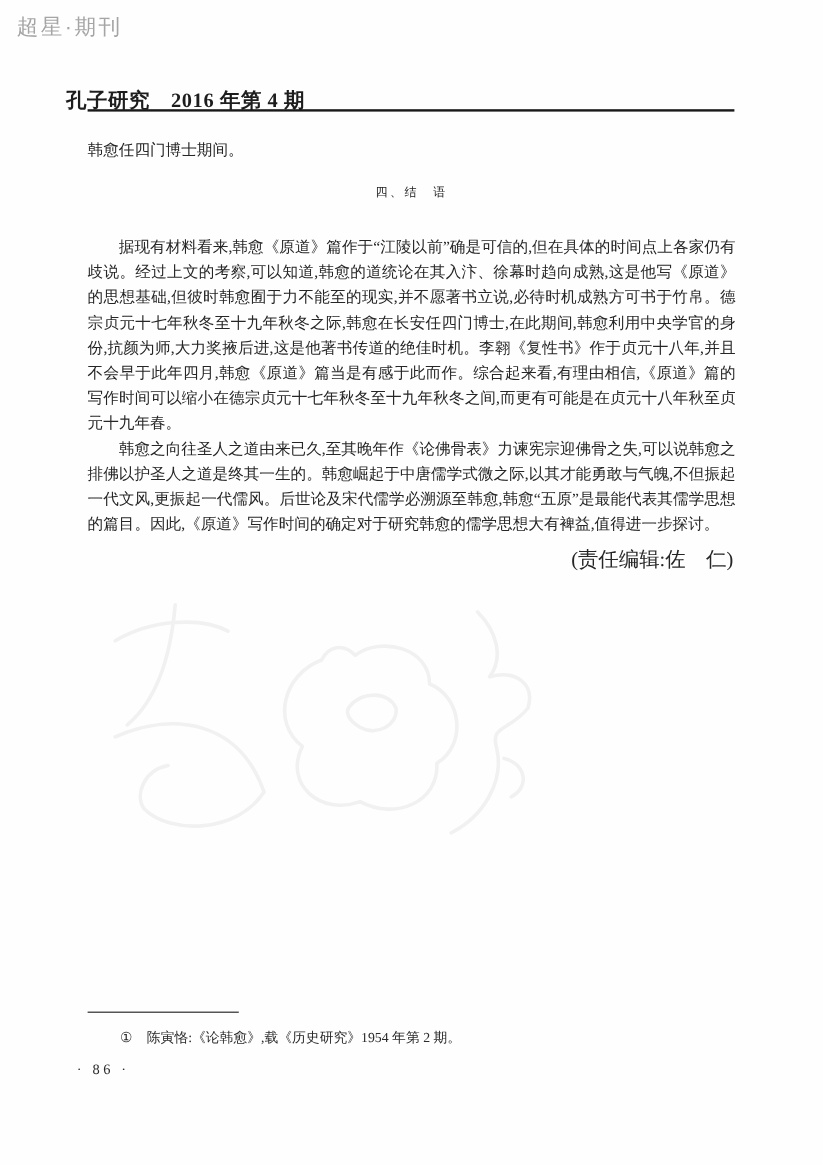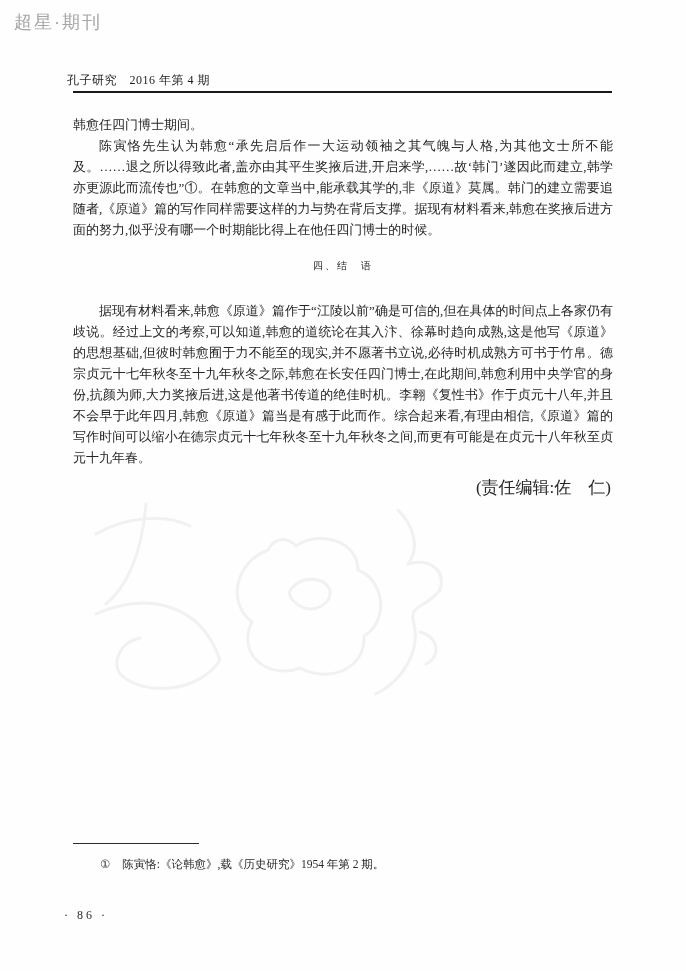--- a/index.html
+++ b/index.html
@@ -17,25 +17,26 @@
     position: absolute;
     left: 14px;
     top: 10px;
     font-size: 18px;
     letter-spacing: 2px;
     color: #a5a5a5;
     font-family: "Liberation Sans", "DejaVu Sans", sans-serif;
   }
   .header {
     position: absolute;
-    left: 67px;
+    left: 55px;
     top: 72px;
-    font-size: 12px;
+    font-size: 17px;
     letter-spacing: 0.5px;
     color: #1d1d1d;
+    font-weight: bold;
   }
   .header-rule {
     position: absolute;
     left: 73px;
     top: 91px;
     width: 539px;
     height: 2px;
     background: #191919;
   }
   .watermark {
@@ -85,21 +86,21 @@
     top: 857px;
     width: 500px;
     font-size: 11.5px;
     color: #2a2a2a;
     z-index: 1;
   }
   .footnote .fn-marker { margin-right: 12px; }
   .page-number {
     position: absolute;
     left: 64px;
-    top: 908px;
+    top: 884px;
     font-size: 12px;
     letter-spacing: 3px;
     color: #2a2a2a;
     z-index: 1;
   }
 </style>
 </head>
 <body>
 
 <div class="page">
@@ -114,23 +115,23 @@
     <path d="M 78 12 C 74 58, 62 92, 38 112"></path>
     <path d="M 28 122 C 78 100, 132 110, 152 168 C 130 202, 74 204, 52 182 C 44 170, 52 150, 72 146"></path>
     <path d="M 200 58 C 168 70, 158 110, 184 130 C 168 162, 200 188, 232 176 C 262 192, 298 176, 296 144 C 322 128, 316 88, 290 78 C 290 48, 250 38, 228 54 C 218 44, 206 46, 200 58 Z"></path>
     <path d="M 224 96 C 234 84, 256 84, 262 98 C 264 112, 246 122, 232 114 C 222 108, 219 101, 224 96 Z"></path>
     <path d="M 330 18 C 346 34, 352 56, 340 72 C 362 66, 378 78, 372 98 C 356 118, 340 112, 346 132 C 352 158, 336 188, 308 202"></path>
     <path d="M 352 140 C 370 144, 374 164, 358 172"></path>
   </svg>
 
   <div class="content">
     <p class="noindent">韩愈任四门博士期间。</p>
-    <p>陈寅恪先生认为韩愈“承先启后作一大运动领袖之其气魄与人格,为其他文士所不能及。……退之所以得致此者,盖亦由其平生奖掖后进,开启来学,……故‘韩门’遂因此而建立,韩学亦更源此而流传也”①。在韩愈的文章当中,能承载其学的,非《原道》莫属。韩门的建立需要追随者,《原道》篇的写作同样需要这样的力与势在背后支撑。据现有材料看来,韩愈在奖掖后进方面的努力,似乎没有哪一个时期能比得上在他任四门博士的时候。</p>
     <h2>四、结　语</h2>
     <p>据现有材料看来,韩愈《原道》篇作于“江陵以前”确是可信的,但在具体的时间点上各家仍有歧说。经过上文的考察,可以知道,韩愈的道统论在其入汴、徐幕时趋向成熟,这是他写《原道》的思想基础,但彼时韩愈囿于力不能至的现实,并不愿著书立说,必待时机成熟方可书于竹帛。德宗贞元十七年秋冬至十九年秋冬之际,韩愈在长安任四门博士,在此期间,韩愈利用中央学官的身份,抗颜为师,大力奖掖后进,这是他著书传道的绝佳时机。李翱《复性书》作于贞元十八年,并且不会早于此年四月,韩愈《原道》篇当是有感于此而作。综合起来看,有理由相信,《原道》篇的写作时间可以缩小在德宗贞元十七年秋冬至十九年秋冬之间,而更有可能是在贞元十八年秋至贞元十九年春。</p>
+    <p>韩愈之向往圣人之道由来已久,至其晚年作《论佛骨表》力谏宪宗迎佛骨之失,可以说韩愈之排佛以护圣人之道是终其一生的。韩愈崛起于中唐儒学式微之际,以其才能勇敢与气魄,不但振起一代文风,更振起一代儒风。后世论及宋代儒学必溯源至韩愈,韩愈“五原”是最能代表其儒学思想的篇目。因此,《原道》写作时间的确定对于研究韩愈的儒学思想大有裨益,值得进一步探讨。</p>
     <div class="editor">(责任编辑:佐　仁)</div>
   </div>
 
   <div class="fn-rule"></div>
   <div class="footnote">
     <span class="fn-marker">①</span><span>陈寅恪:《论韩愈》,载《历史研究》1954 年第 2 期。</span>
   </div>
 
   <div class="page-number">· 86 ·</div>
 

